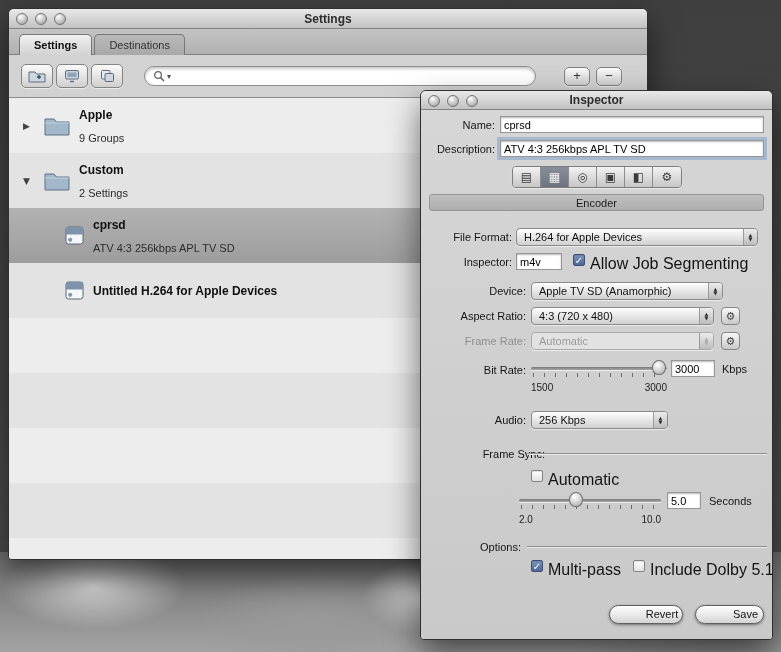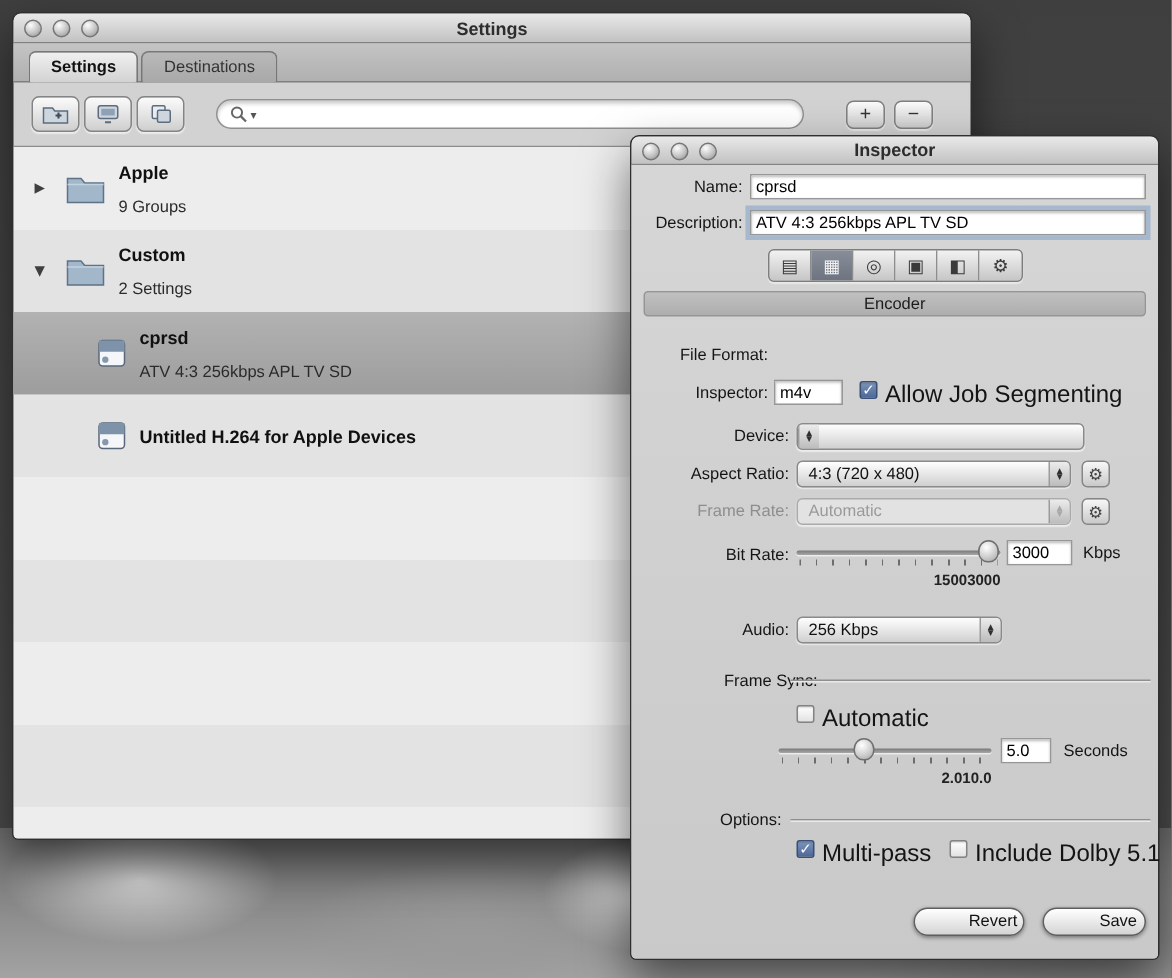--- a/index.html
+++ b/index.html
@@ -107,21 +107,21 @@
   .cblabel { position:absolute; font-size:16px; color:#141414; white-space:nowrap; }
 
   .slider { position:absolute; }
   .slider .track { position:absolute; left:0; right:0; top:6px; height:3px; border-radius:2px;
                    background:linear-gradient(#787878,#a8a8a8); box-shadow:0 1px 0 rgba(255,255,255,.6); }
   .slider .ticks { position:absolute; left:2px; right:2px; top:12px; height:4px;
                    background-image:repeating-linear-gradient(to right,#6c6c6c 0 1px,transparent 1px 11px); }
   .slider .thumb { position:absolute; top:-1px; width:14px; height:15px; border-radius:50% 50% 46% 46%;
                    border:1px solid #6f6f6f; margin-left:-7px;
                    background:radial-gradient(circle at 38% 30%, #ffffff, #c9c9c9 62%, #a2a2a2); }
-  .scale { position:absolute; display:flex; justify-content:flex-end; font-size:10px; color:#222;font-weight:bold; }
+  .scale { position:absolute; display:flex; justify-content:space-between; font-size:10px; color:#222; }
   .unit { position:absolute; font-size:11px; color:#141414; }
 
   .section-line { position:absolute; height:2px; border-top:1px solid #8f8f8f; border-bottom:1px solid #e9e9e9; }
 
   .pill { position:absolute; height:19px; border-radius:10px; border:1px solid #5f5f5f;
           background:linear-gradient(#ffffff,#d4d4d4); font-size:11px; color:#111;
           text-align:center; line-height:17px; box-shadow:0 1px 3px rgba(0,0,0,.45);padding-left:32px; }
 
   svg { display:block; }
 </style>
@@ -267,30 +267,38 @@
         <div class="seg selected">▦</div>
         <div class="seg">◎</div>
         <div class="seg">▣</div>
         <div class="seg">◧</div>
         <div class="seg">⚙</div>
       </div>
 
       <div class="panebar">Encoder</div>
 
       <div class="flabel lbl-b" style="top:121px;">File Format:</div>
+      <div class="popup" style="left:95px; top:118px; width:242px;">
+        <span class="pop-label">H.264 for Apple Devices</span>
+        <span class="pop-arrows">
+            <span>▲</span>
+            <span>▼</span>
+          </span>
+      </div>
 
       <div class="flabel lbl-b" style="top:146px;">Inspector:</div>
       <input class="tfield" style="left: 95px; top: 143px; width: 46px;" readonly="" value="m4v">
       <span class="checkbox on" style="left:152px; top:144px;">
           <span class="mark">✓</span>
         </span>
       <span class="cblabel" style="left:169px; top:145px;">Allow Job Segmenting</span>
 
       <div class="flabel lbl-c" style="top:175px;">Device:</div>
       <div class="popup" style="left:110px; top:172px; width:192px;">
+        <span class="pop-label">Apple TV SD (Anamorphic)</span>
         <span class="pop-arrows">
             <span>▲</span>
             <span>▼</span>
           </span>
       </div>
 
       <div class="flabel lbl-c" style="top:200px;">Aspect Ratio:</div>
       <div class="popup" style="left:110px; top:197px; width:183px;">
         <span class="pop-label">4:3 (720 x 480)</span>
         <span class="pop-arrows">

